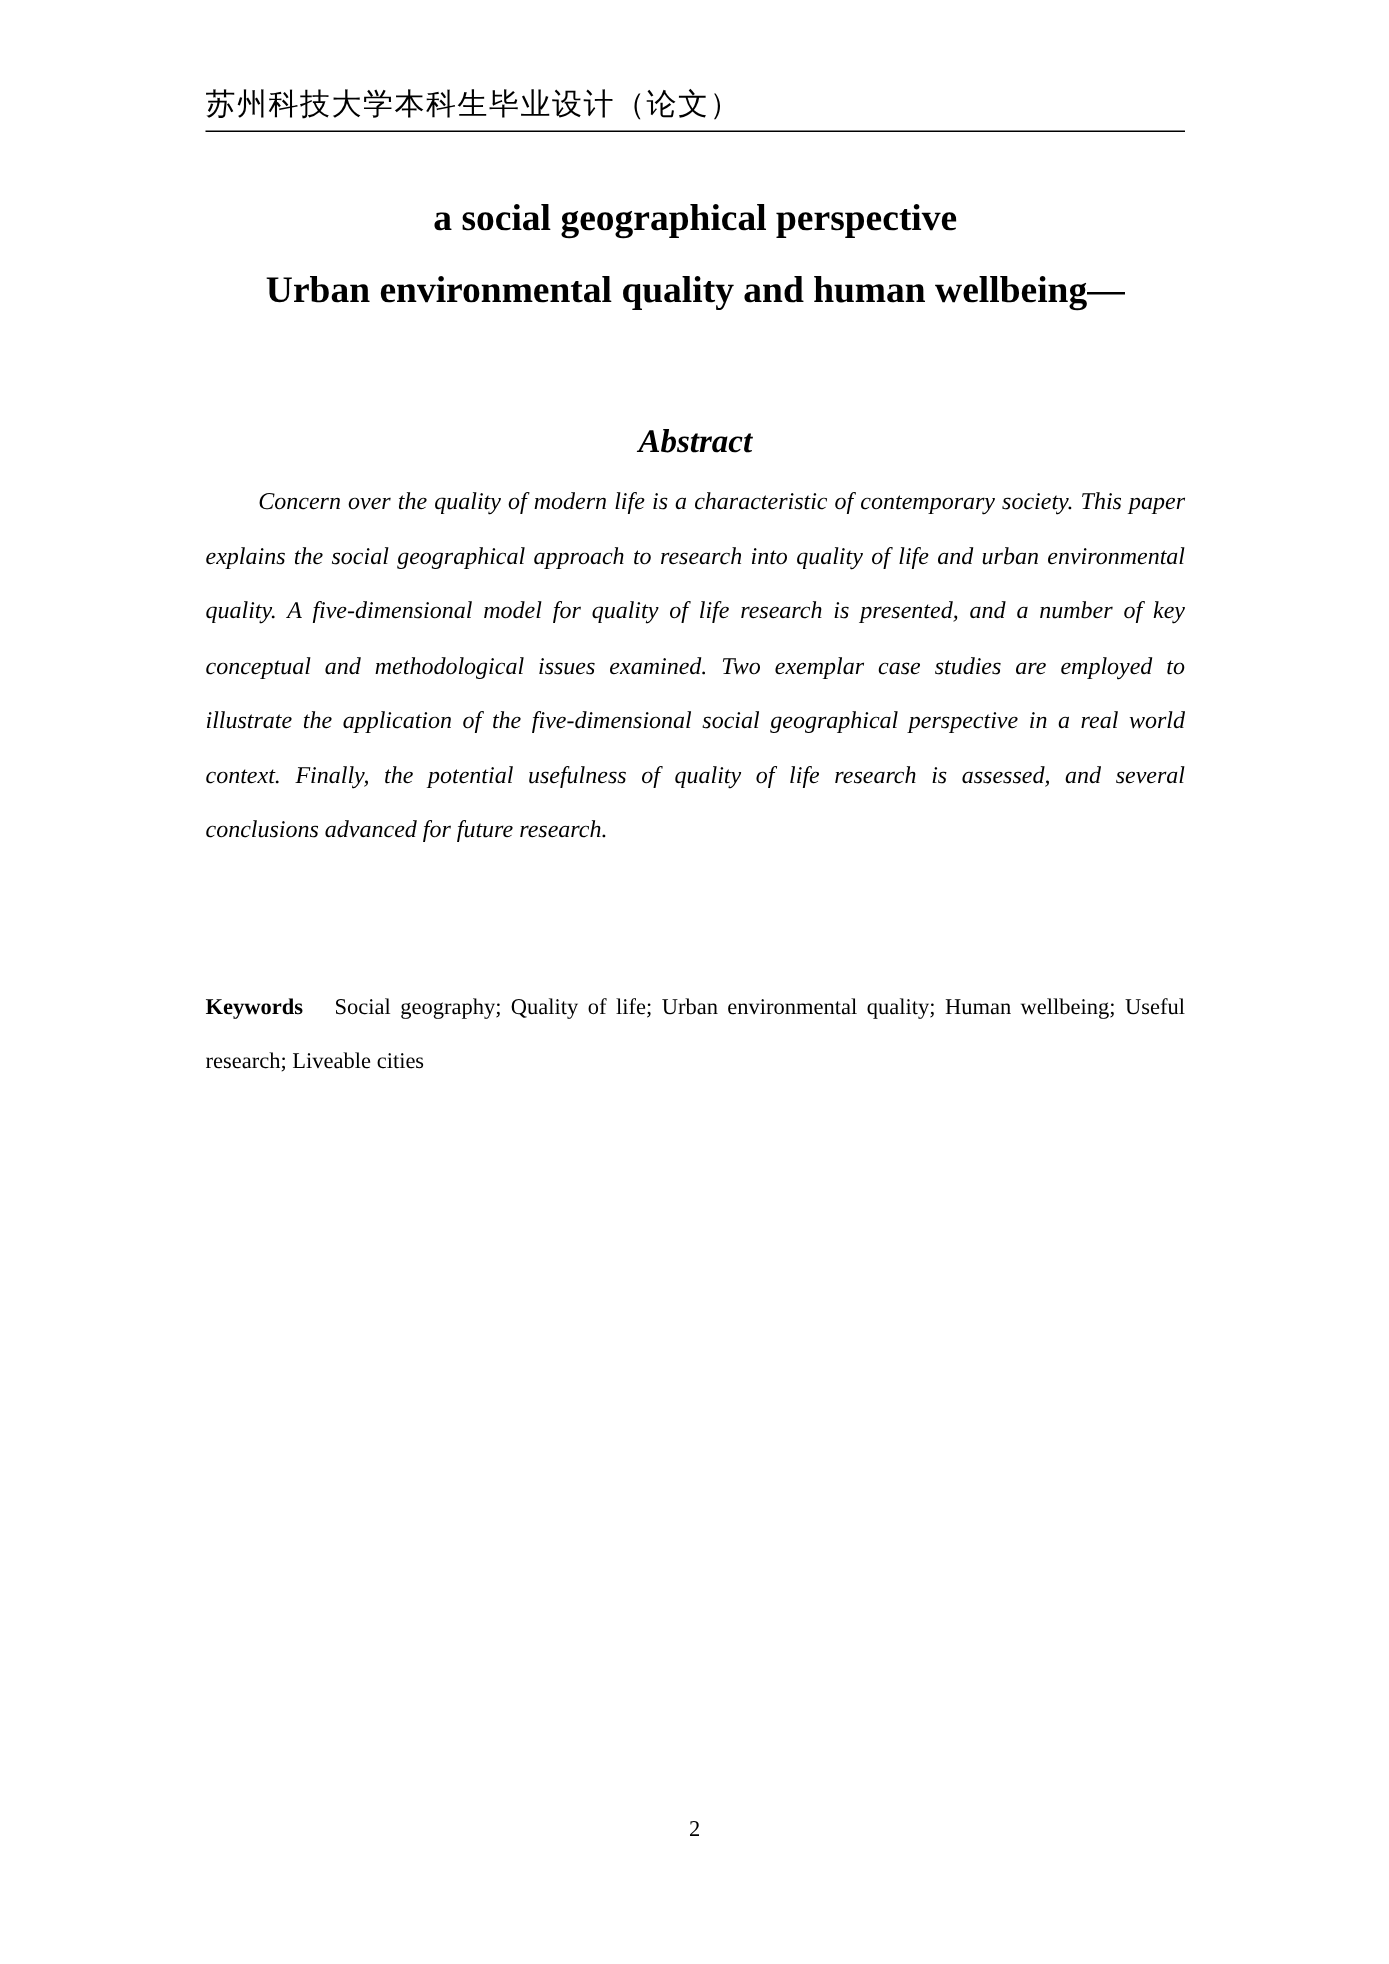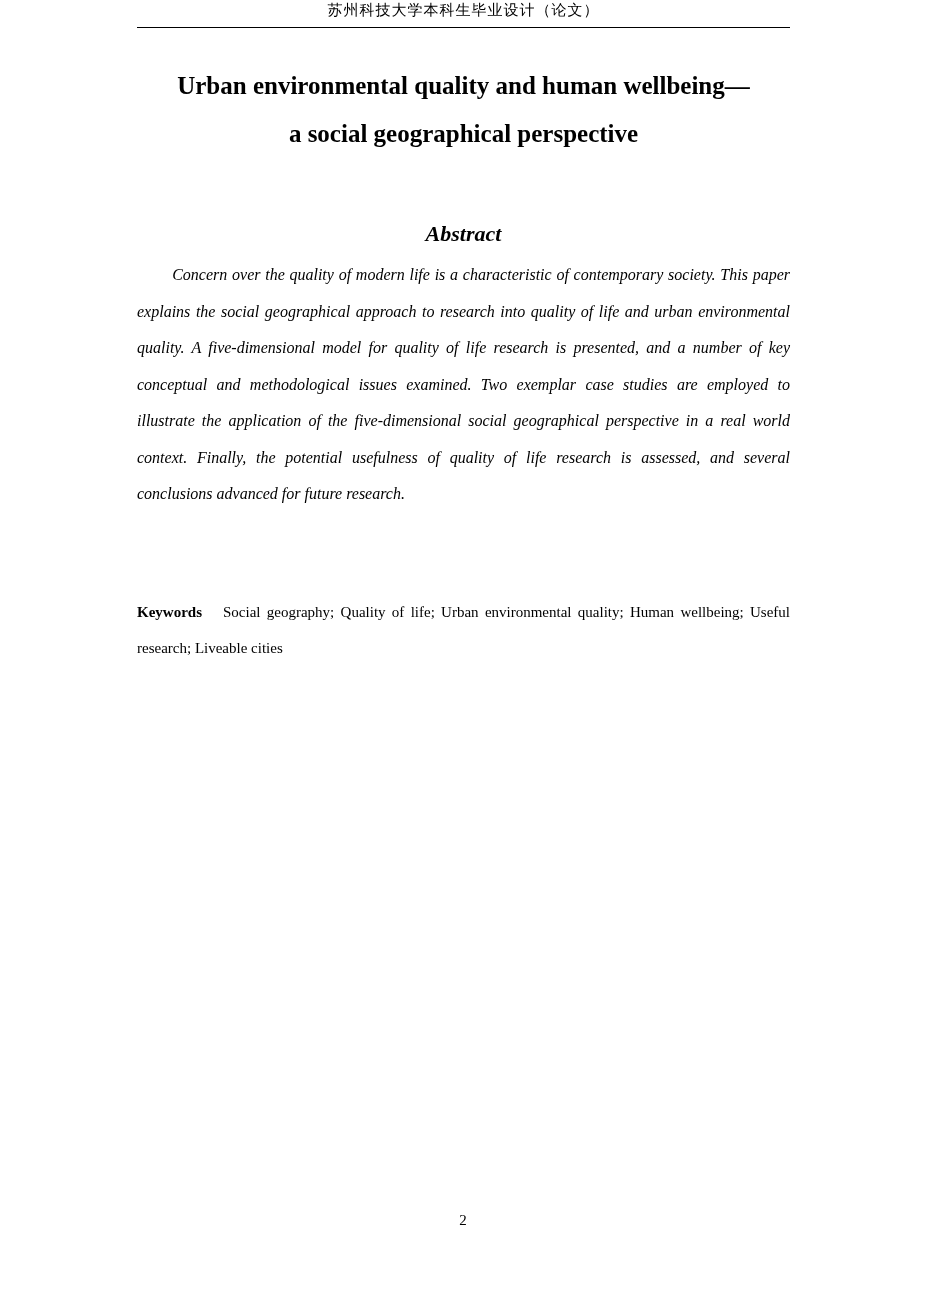--- a/index.html
+++ b/index.html
@@ -20,22 +20,23 @@
   }
 
   .content {
     position: absolute;
     left: 137px;
     right: 136px;
     top: 0;
   }
 
   .page-header {
-    text-align: center;
-    font-size: 15px;
+    padding-top: 60px;
+    text-align: left;
+    font-size: 20px;
     letter-spacing: 1px;
     line-height: 20px;
   }
 
   .header-rule {
     margin-top: 7px;
     border: none;
     border-top: 1px solid #000000;
     height: 0;
   }
@@ -95,22 +96,22 @@
 <body>
 
 <div class="page">
   <div class="content">
 
     <div class="page-header">苏州科技大学本科生毕业设计（论文）</div>
 
     <hr class="header-rule">
 
     <div class="doc-title">
+      <div>a social geographical perspective</div>
       <div>Urban environmental quality and human wellbeing—</div>
-      <div>a social geographical perspective</div>
     </div>
 
     <div class="abstract-heading">Abstract</div>
 
     <p class="abstract-paragraph">Concern over the quality of modern life is a characteristic of contemporary society. This paper explains the social geographical approach to research into quality of life and urban environmental quality. A five-dimensional model for quality of life research is presented, and a number of key conceptual and methodological issues examined. Two exemplar case studies are employed to illustrate the application of the five-dimensional social geographical perspective in a real world context. Finally, the potential usefulness of quality of life research is assessed, and several conclusions advanced for future research.</p>
 
     <p class="keywords">
       <span class="keywords-label">Keywords</span><span class="keywords-gap"></span><span>Social geography; Quality of life; Urban environmental quality; Human wellbeing; Useful research; Liveable cities</span>
     </p>
 

